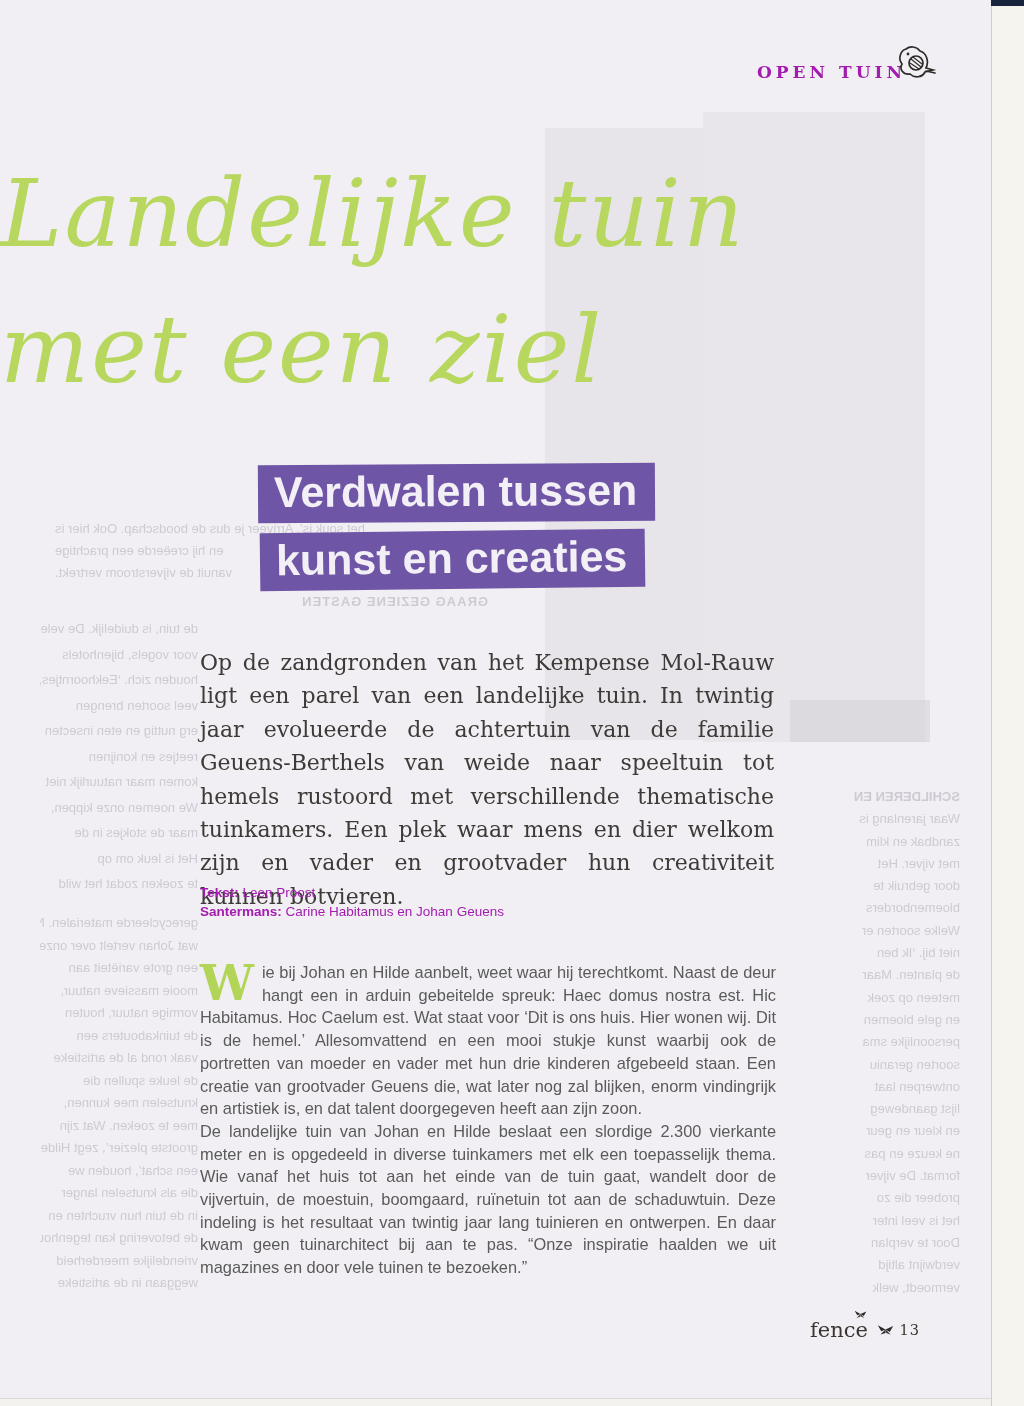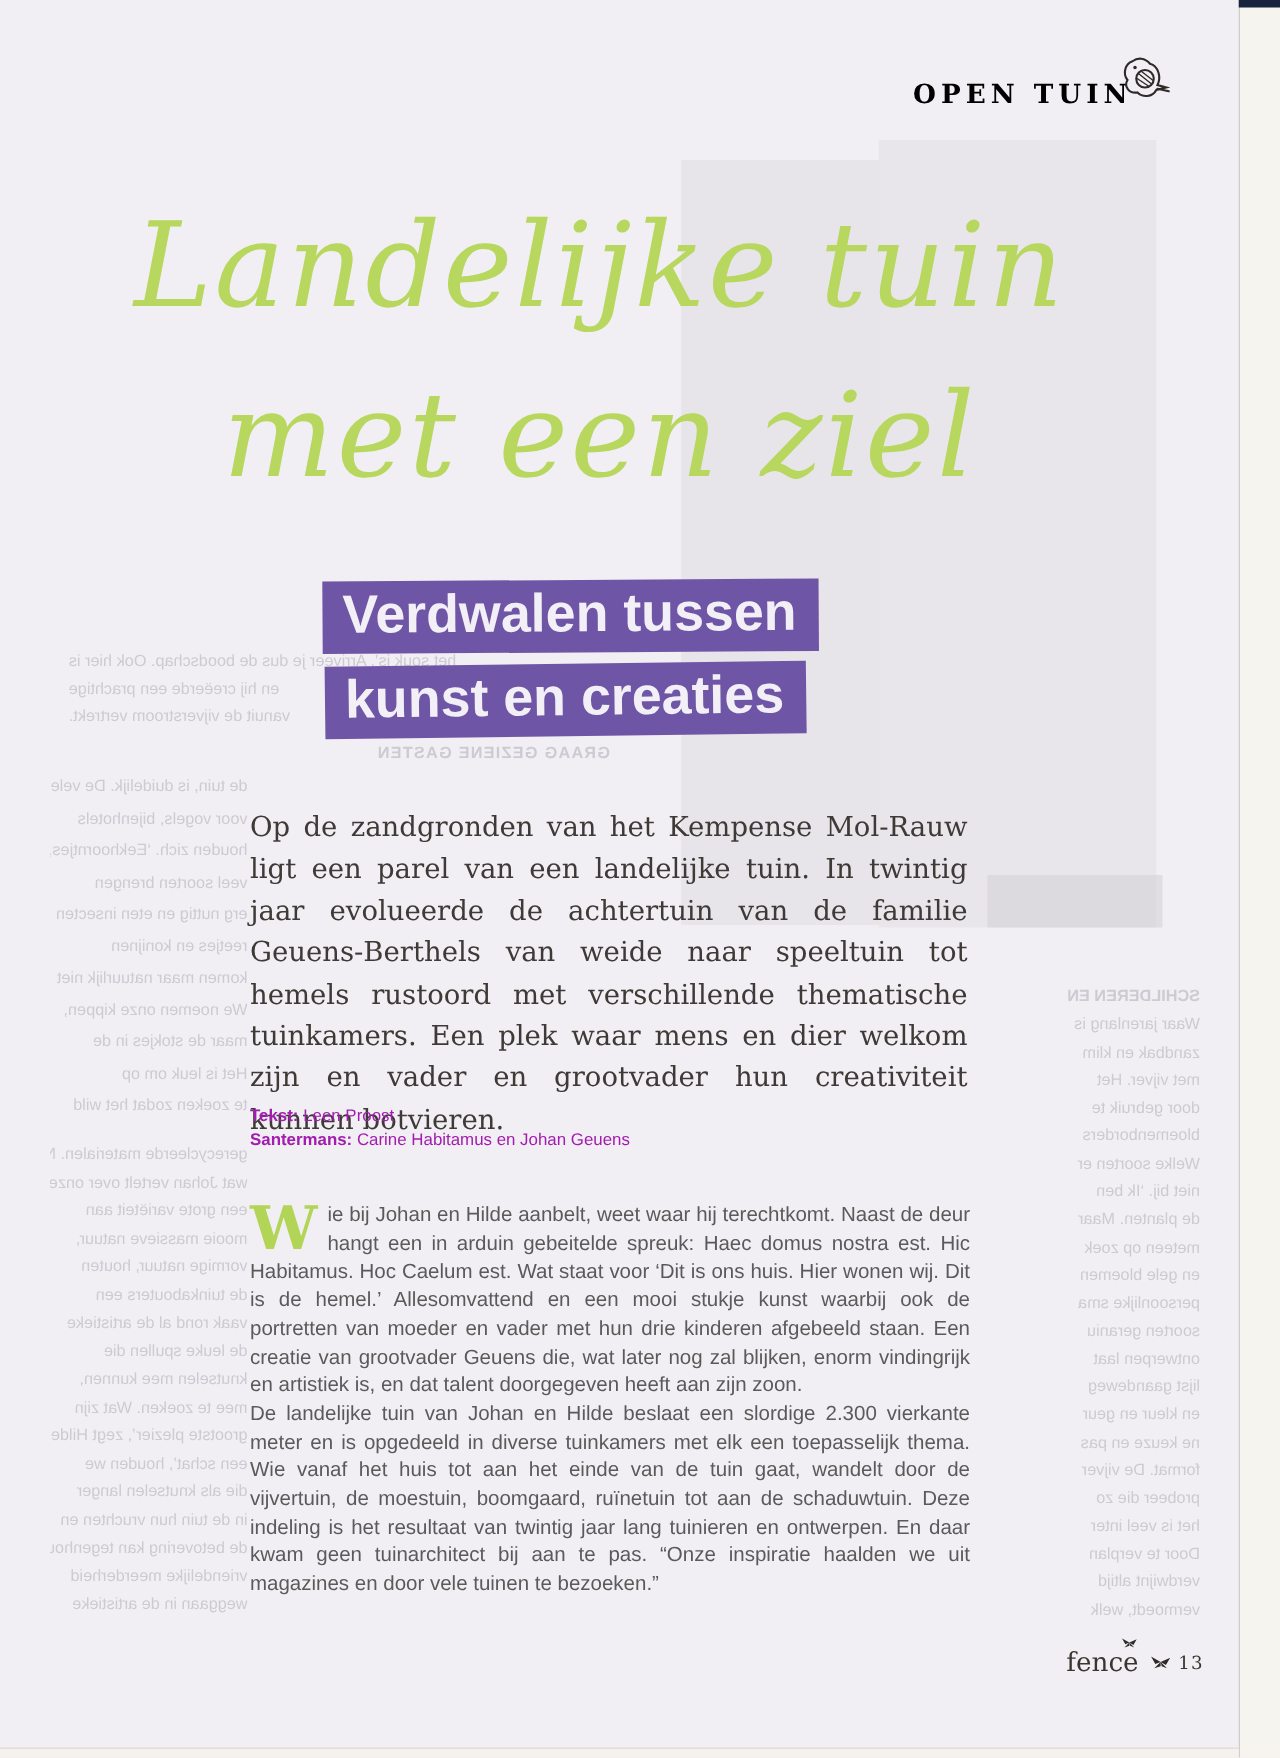--- a/index.html
+++ b/index.html
@@ -40,26 +40,26 @@
   .bleed-h{left:228px;top:594px;width:260px;font-size:13px;font-weight:bold;letter-spacing:1px;}
   .bleed-b{left:40px;top:616px;width:158px;font-size:13px;line-height:25.5px;text-align:left;}
   .bleed-c{left:40px;top:912px;width:158px;font-size:13px;line-height:22.5px;text-align:left;}
   .bleed-d{left:795px;top:786px;width:165px;font-size:13px;line-height:22.3px;text-align:left;}
   .bleed-d div:first-child{font-weight:bold;}
   
   .content{position:absolute;left:0;top:0;width:991px;height:1398px;z-index:1;}
   .section-header{
     position:absolute;top:62px;right:85px;
     font-family:"DejaVu Serif",serif;font-weight:bold;
-    font-size:21px;letter-spacing:4px;color:#000000;
+    font-size:17px;letter-spacing:4px;color:#a21caf;
   }
   .bird{position:absolute;top:42px;right:50px;width:46px;height:42px;}
   .main-title{
     position:absolute;left:0;top:146px;width:960px;
-    text-align:center;
+    text-align:left;
     font-family:"DejaVu Serif",serif;font-style:italic;
     font-size:94px;line-height:1.45;letter-spacing:2px;
     color:#b7d75e;
   }
   .banner{position:absolute;left:258px;top:464px;}
   .banner-line{
     display:inline-block;background:#6f55a5;color:#f2f0f6;
     font-family:"Liberation Sans",sans-serif;font-weight:bold;
     font-size:43px;line-height:1;padding:6px 18px 9px 16px;
   }
@@ -85,21 +85,20 @@
   .article p{margin:0;}
   .dropcap{
     float:left;
     font-family:"DejaVu Serif",serif;font-weight:bold;
     font-size:48px;line-height:39px;color:#b2d557;
     margin:3px 8px 0 0;
   }
   .footer{
     position:absolute;left:810px;top:1318px;width:120px;height:34px;
     color:#3a3530;
-    margin-left:43px;
   }
   .footer .fence{
     font-family:"DejaVu Serif",serif;font-size:21px;position:relative;
   }
   .footer .pageno{
     font-family:"DejaVu Serif",serif;font-size:14.5px;letter-spacing:1px;
     margin-left:6px;vertical-align:2px;
   }
   .bfly{display:inline-block;vertical-align:middle;}
   .bfly-small{position:absolute;left:44px;top:-9px;width:13px;height:10px;}

